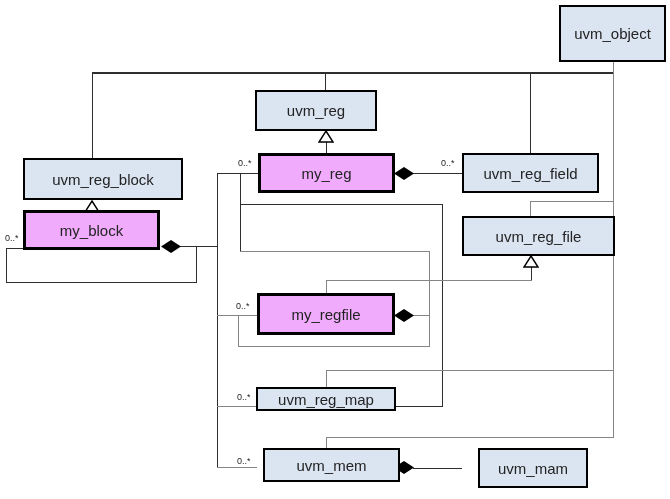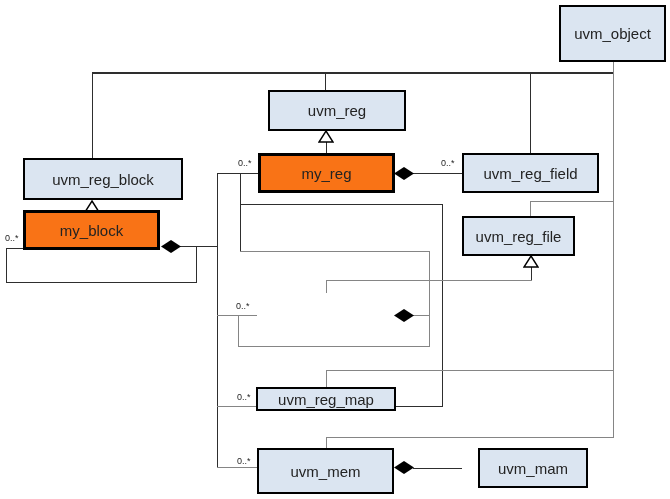--- a/index.html
+++ b/index.html
@@ -4,21 +4,21 @@
 <style>
   html,body{margin:0;padding:0;background:#ffffff;}
   .stage{position:relative;width:670px;height:499px;background:#ffffff;
          font-family:"Liberation Sans",sans-serif;overflow:hidden;}
   .ln{position:absolute;display:block;}
   .b{background:#2e2e2e;}
   .g{background:#858585;}
   .node{position:absolute;display:flex;align-items:center;justify-content:center;
         font-size:15px;color:#232323;border:2px solid #000;box-sizing:border-box;
         background:#dbe5f1;white-space:nowrap;}
-  .node.user{background:#f97316;border-width:3px;}
+  .node.user{background:#f0abfc;border-width:3px;}
   .mult{position:absolute;font-size:9px;color:#232323;line-height:1;letter-spacing:0;}
   .diamond{position:absolute;width:20px;height:13px;background:#000;
            clip-path:polygon(50% 0,100% 50%,50% 100%,0 50%);}
   .tri{position:absolute;width:16px;height:13px;}
 </style>
 </head>
 <body>
 
 <div class="stage">
 
@@ -80,23 +80,24 @@
     </svg>
 
   <span class="mult" style="left:5px;top:234px">0..*</span>
   <span class="mult" style="left:238px;top:159px">0..*</span>
   <span class="mult" style="left:441px;top:159px">0..*</span>
   <span class="mult" style="left:236px;top:302px">0..*</span>
   <span class="mult" style="left:237px;top:393px">0..*</span>
   <span class="mult" style="left:237px;top:457px">0..*</span>
 
   <div class="node" style="left:559px;top:5px;width:107px;height:57px">uvm_object</div>
-  <div class="node" style="left:268px;top:90px;width:138px;height:41px">uvm_reg</div>
+  <div class="node" style="left:255px;top:90px;width:122px;height:41px">uvm_reg</div>
   <div class="node user" style="left:258px;top:153px;width:137px;height:40px">my_reg</div>
   <div class="node" style="left:462px;top:153px;width:137px;height:40px">uvm_reg_field</div>
   <div class="node" style="left:23px;top:158px;width:160px;height:42px">uvm_reg_block</div>
   <div class="node user" style="left:23px;top:210px;width:137px;height:40px">my_block</div>
-  <div class="node" style="left:462px;top:216px;width:113px;height:40px">uvm_reg_file</div>
+  <div class="node" style="left:462px;top:216px;width:153px;height:40px">uvm_reg_file</div>
+  <div class="node user" style="left:257px;top:293px;width:138px;height:42px">my_regfile</div>
   <div class="node" style="left:256px;top:387px;width:140px;height:24px">uvm_reg_map</div>
-  <div class="node" style="left:257px;top:448px;width:137px;height:46px">uvm_mem</div>
+  <div class="node" style="left:263px;top:448px;width:137px;height:34px">uvm_mem</div>
   <div class="node" style="left:478px;top:448px;width:110px;height:40px">uvm_mam</div>
 
 </div>
 
 </body></html>

